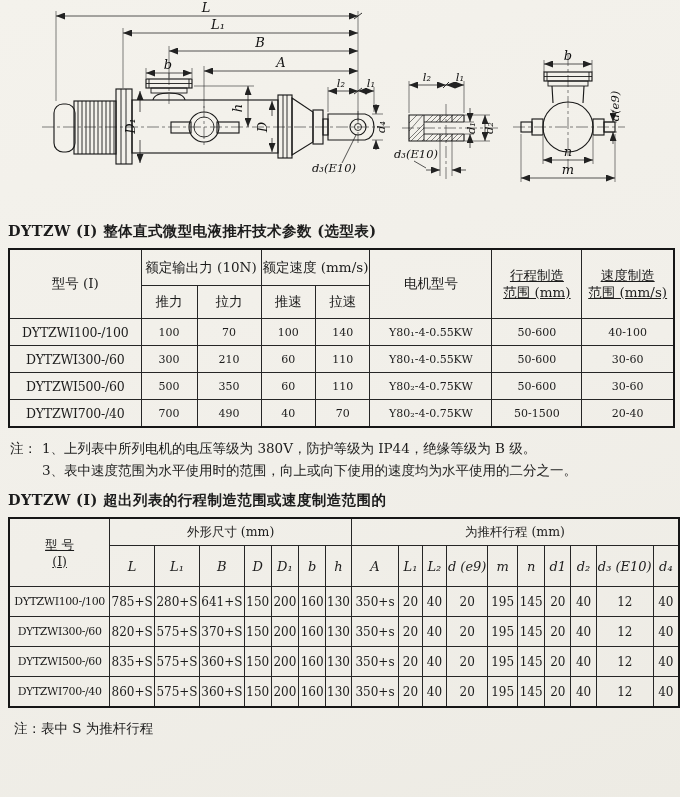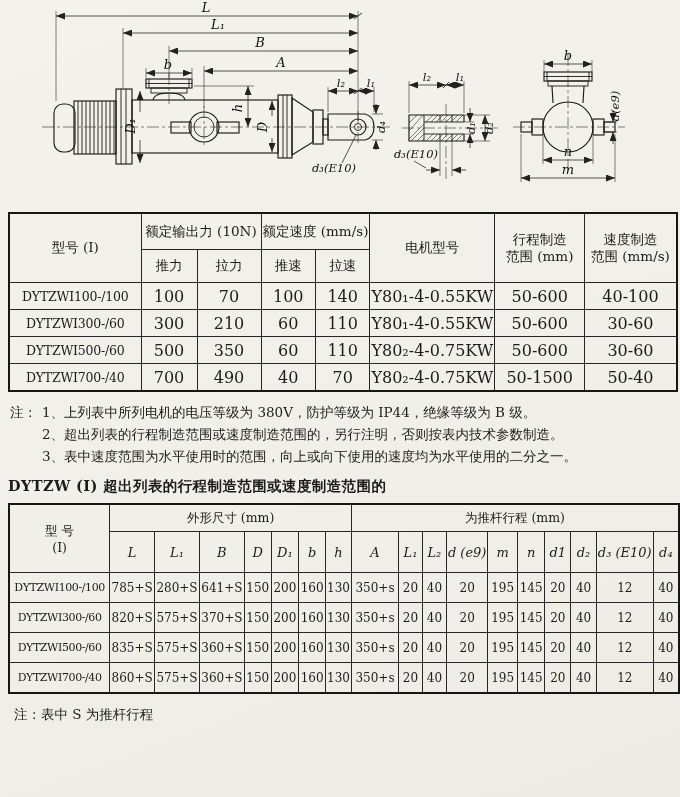--- a/index.html
+++ b/index.html
@@ -27,28 +27,28 @@
   .sec-title{font-size:14.5px;font-weight:bold;letter-spacing:0.4px;margin:10px 0 7px 8px;}
   .notes{position:relative;margin:9px 0 0 10px;font-size:13.5px;line-height:22px;width:660px;}
   .notes-label{position:absolute;left:0;top:0;}
   .note-item{margin-left:32px;padding-left:22px;text-indent:-22px;}
   .foot-note{margin:12px 0 0 14px;font-size:13.5px;}
   
   table{border-collapse:collapse;table-layout:fixed;margin-left:8px;border:2px solid #161616;background:transparent;}
   th,td{border:1px solid #262626;text-align:center;vertical-align:middle;font-weight:normal;padding:0 1px;overflow:hidden;white-space:nowrap;}
   .t1 th{font-size:13.5px;height:32px;}
   .t1 thead tr:first-child th{height:35px;}
-  .t1 td{font-size:16px;height:26px;}
+  .t1 td{font-size:11px;height:26px;}
   .t1 td.model-cell{font-size:12.5px;letter-spacing:-0.2px;}
   .t2 th{font-size:12.5px;}
   .t2 thead tr:first-child th{height:26px;}
   .t2 thead tr:last-child th{height:40px;font-size:13px;}
   .t2 td{font-size:12px;height:29px;}
   .t2 td.model-cell{font-size:11px;letter-spacing:-0.4px;}
-  .hdr-line{line-height:17px;}
+  .hdr-line{line-height:17px;text-decoration:underline;}
   .letter{font-style:italic;}
 </style>
 </head>
 <body>
 
 <div class="page">
 
   <div class="drawings">
 
     <svg style="left:4px;top:0;" width="392" height="212" viewBox="0 0 392 212">
@@ -172,20 +172,21 @@
       </g>
       <g>
         <text class="dlab" x="63" y="12" text-anchor="middle">b</text>
         <text class="dlab-s" transform="rotate(-90 114 58)" x="114" y="58" text-anchor="middle">d(e9)</text>
         <text class="dlab" x="63" y="108" text-anchor="middle">n</text>
         <text class="dlab" x="63" y="126" text-anchor="middle">m</text>
       </g>
     </svg>
   </div>
 
+  <div class="sec-title">DYTZW (I) 整体直式微型电液推杆技术参数 (选型表)</div>
 
   <table class="t1">
     <colgroup>
       <col style="width:132px">
         <col style="width:56px">
         <col style="width:64px">
         <col style="width:54px">
       <col style="width:54px">
         <col style="width:122px">
         <col style="width:90px">
@@ -245,29 +246,28 @@
           <td>30-60</td>
         </tr>
         <tr>
           <td class="model-cell">DYTZWI700-/40</td>
           <td>700</td>
           <td>490</td>
           <td>40</td>
           <td>70</td>
           <td>Y80₂-4-0.75KW</td>
           <td>50-1500</td>
-          <td>50-40</td>
+          <td>20-40</td>
         </tr>
       </tbody>
   </table>
 
   <div class="notes">
     <span class="notes-label">注：</span>
     <div class="note-item">1、上列表中所列电机的电压等级为 380V，防护等级为 IP44，绝缘等级为 B 级。</div>
-    <div class="note-item">2、超出列表的行程制造范围或速度制造范围的，另行注明，否则按表内技术参数制造。</div>
     <div class="note-item">3、表中速度范围为水平使用时的范围，向上或向下使用的速度均为水平使用的二分之一。</div>
   </div>
 
   <div class="sec-title">DYTZW (I) 超出列表的行程制造范围或速度制造范围的</div>
 
   <table class="t2">
     <colgroup>
       <col style="width:102px">
         <col style="width:45px">
         <col style="width:45px">

